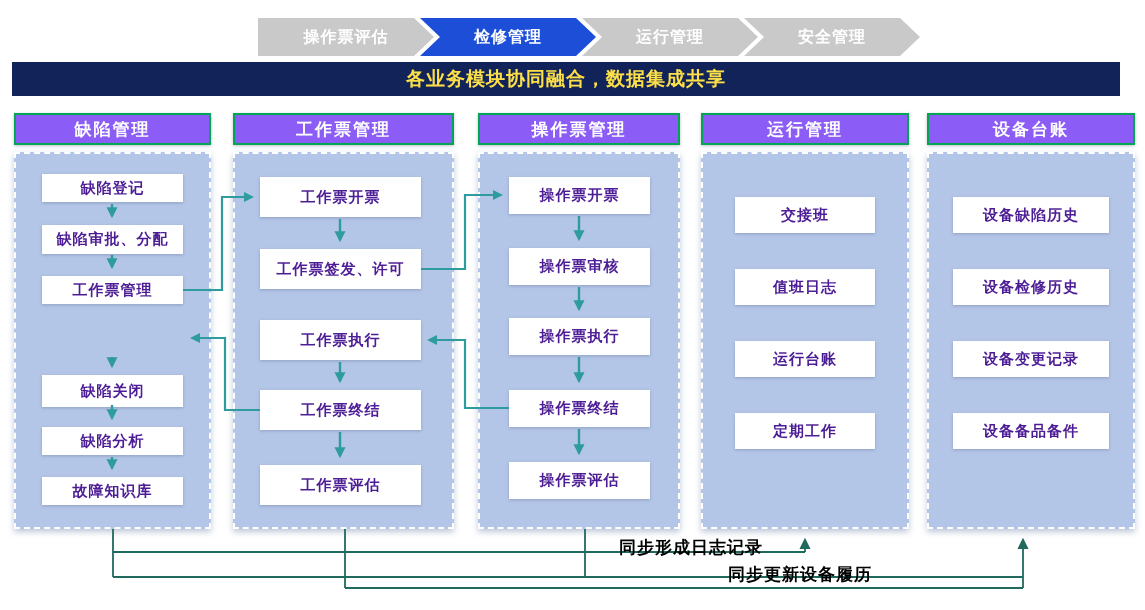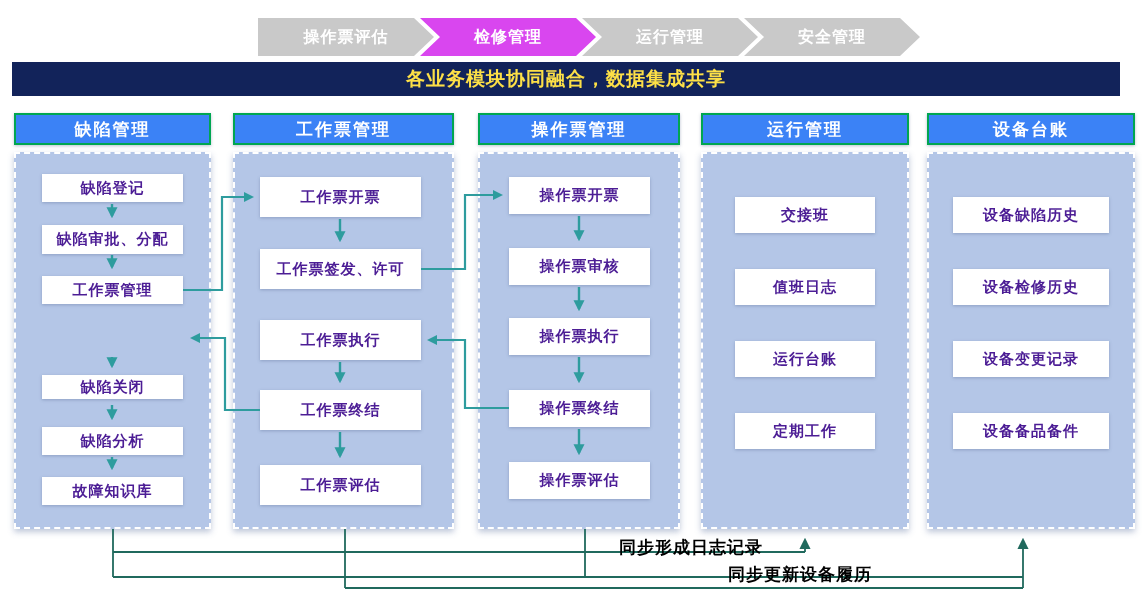--- a/index.html
+++ b/index.html
@@ -4,29 +4,29 @@
 <style>
   html,body{margin:0;padding:0;background:#ffffff;}
   body{font-family:"DejaVu Sans","Liberation Sans",sans-serif;}
   #stage{position:relative;width:1145px;height:610px;background:#ffffff;overflow:hidden;}
 
   
   .chev{position:absolute;top:18px;height:38px;width:176px;display:flex;align-items:center;justify-content:center;
         color:#ffffff;font-weight:bold;font-size:16px;letter-spacing:1px;background:#c9c9c9;
         clip-path:polygon(0 0,calc(100% - 20px) 0,100% 50%,calc(100% - 20px) 100%,0 100%,20px 50%);}
   .chev.first{clip-path:polygon(0 0,calc(100% - 20px) 0,100% 50%,calc(100% - 20px) 100%,0 100%);}
-  .chev.active{background:#d946ef;}
+  .chev.active{background:#1d4ed8;}
 
   
   .banner{position:absolute;left:12px;top:62px;width:1108px;height:34px;background:#12235a;
           color:#fde047;font-weight:bold;font-size:19px;display:flex;align-items:center;justify-content:center;
           letter-spacing:1px;}
 
   
-  .col-header{position:absolute;top:113px;height:32px;box-sizing:border-box;background:#3b82f6;
+  .col-header{position:absolute;top:113px;height:32px;box-sizing:border-box;background:#8b5cf6;
               border:2px solid #00a651;color:#ffffff;font-weight:bold;font-size:17px;letter-spacing:2px;
               display:flex;align-items:center;justify-content:center;box-shadow:0 1px 3px rgba(60,80,120,.35);}
   .col-body{position:absolute;top:152px;height:377px;box-sizing:border-box;background:#b4c6e7;
             border:2px dashed #ffffff;box-shadow:0 3px 6px rgba(110,130,170,.45);z-index:1;}
 
   
   .node{position:absolute;box-sizing:border-box;background:#ffffff;color:#4c1d95;font-weight:bold;font-size:15px;
         display:flex;align-items:center;justify-content:center;z-index:2;letter-spacing:1px;
         box-shadow:0 1px 3px rgba(70,90,130,.35);white-space:nowrap;}
 
@@ -64,21 +64,21 @@
 
   <div class="col-body" style="left:14px;width:197px"></div>
   <div class="col-body" style="left:233px;width:221px"></div>
   <div class="col-body" style="left:478px;width:202px"></div>
   <div class="col-body" style="left:701px;width:208px"></div>
   <div class="col-body" style="left:927px;width:208px"></div>
 
   <div class="node" style="left:42px;top:174px;width:141px;height:28px">缺陷登记</div>
   <div class="node" style="left:42px;top:225px;width:141px;height:29px">缺陷审批、分配</div>
   <div class="node" style="left:42px;top:276px;width:141px;height:28px">工作票管理</div>
-  <div class="node" style="left:42px;top:375px;width:141px;height:24px">缺陷关闭</div>
+  <div class="node" style="left:42px;top:375px;width:141px;height:32px">缺陷关闭</div>
   <div class="node" style="left:42px;top:427px;width:141px;height:28px">缺陷分析</div>
   <div class="node" style="left:42px;top:477px;width:141px;height:28px">故障知识库</div>
 
   <div class="node" style="left:260px;top:177px;width:161px;height:40px">工作票开票</div>
   <div class="node" style="left:260px;top:249px;width:161px;height:40px">工作票签发、许可</div>
   <div class="node" style="left:260px;top:320px;width:161px;height:40px">工作票执行</div>
   <div class="node" style="left:260px;top:390px;width:161px;height:40px">工作票终结</div>
   <div class="node" style="left:260px;top:465px;width:161px;height:40px">工作票评估</div>
 
   <div class="node" style="left:509px;top:177px;width:141px;height:37px">操作票开票</div>

